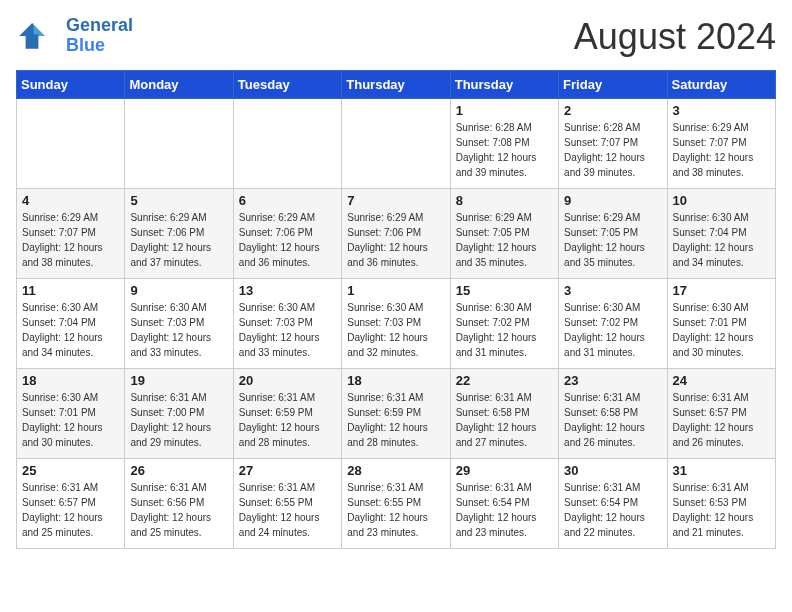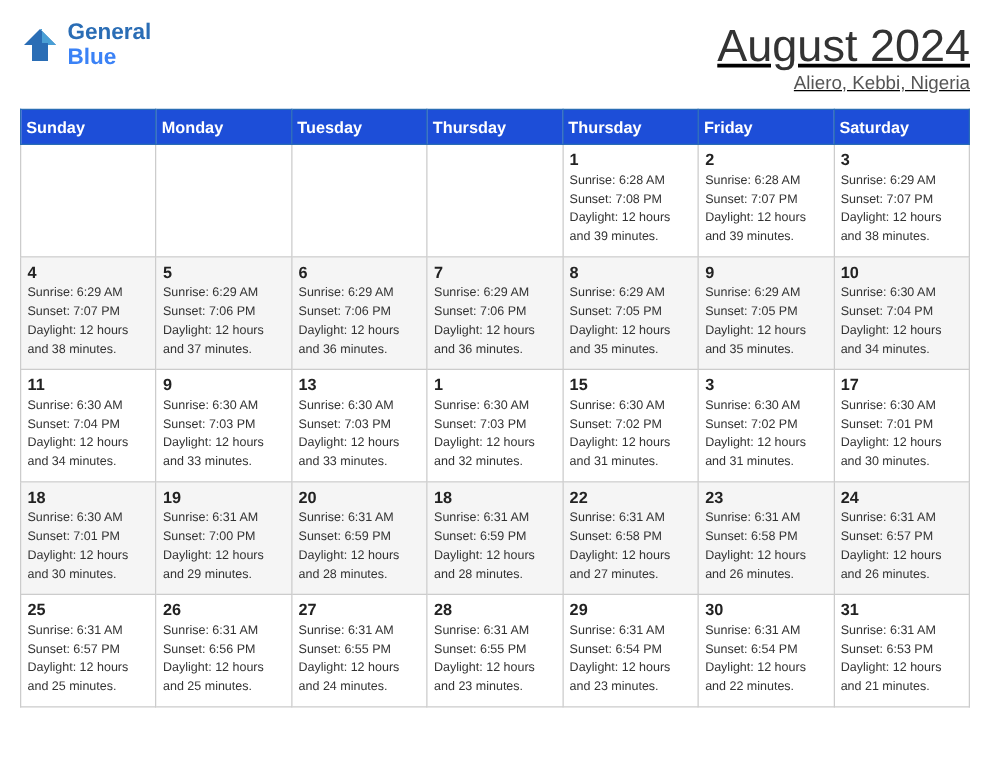--- a/index.html
+++ b/index.html
@@ -12,38 +12,36 @@
     }
     .header {
       display: flex;
       justify-content: space-between;
       align-items: flex-start;
       margin-bottom: 12px;
     }
     .logo {
       display: flex;
       align-items: center;
-      gap: 6px;
+      gap: 18px;
     }
     .logo-text {
       font-size: 18px;
       font-weight: bold;
       color: #333;
       line-height: 1.1;
     }
     .logo-text span {
       color: #2a6db5;
     }
     .logo-icon {
       width: 32px;
       height: 32px;
     }
     .title-block {
-      text-align: right;
-      text-decoration: underline;
     }
     .month-title {
       font-size: 36px;
       font-weight: normal;
       color: #333;
     }
     .location {
       font-size: 15px;
       color: #555;
     }
@@ -96,21 +94,20 @@
       <polygon points="20,4 36,20 28,20 28,36 12,36 12,20 4,20" fill="#2a6db5"></polygon>
       <polygon points="20,4 36,20 28,20 28,18 22,18 22,4" fill="#4a9fd5"></polygon>
     </svg>
     <div class="logo-text">
       <div><span>General</span></div>
       <div><span style="color:#3b82f6">Blue</span></div>
     </div>
   </div>
   <div class="title-block">
     <div class="month-title">August 2024</div>
-    <div class="location">Aliero, Kebbi, Nigeria</div>
   </div>
 </div>
 
 <table>
   <thead>
     <tr>
     <th>Sunday</th>
         <th>Monday</th>
         <th>Tuesday</th>
         <th>Thursday</th>

